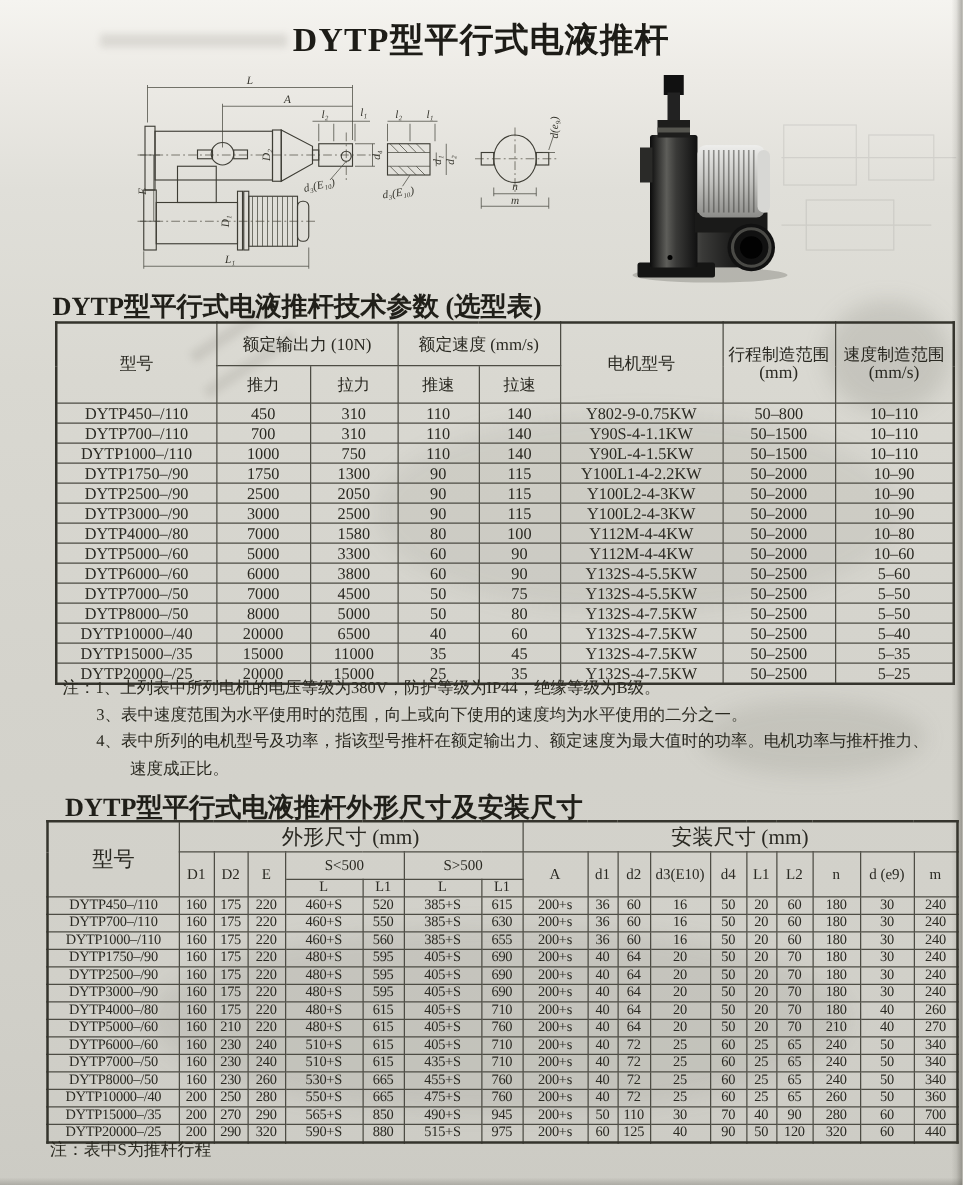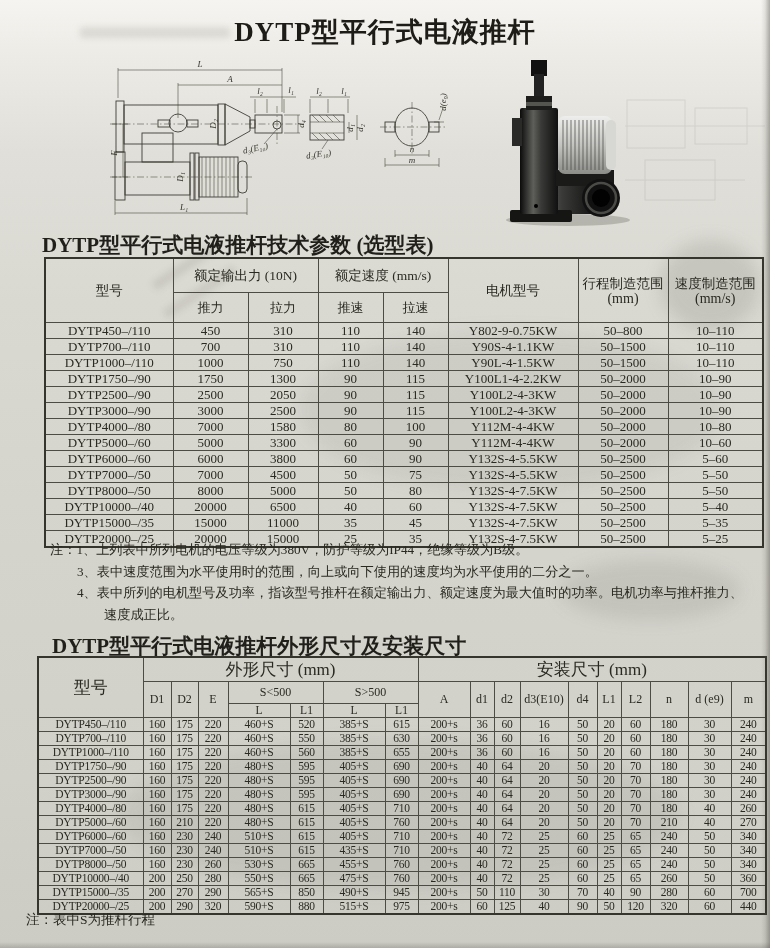--- a/index.html
+++ b/index.html
@@ -21,21 +21,21 @@
   .t1 th .u1{line-height:16px;}
   .t1 td{height:15px;line-height:15px;font-size:13px;}
   .t2{left:37px;top:656px;width:727px;border:2px solid #35342d;}
   .t2 thead tr.ra th{height:20px;font-size:17px;}
   .t2 thead tr.rb th{height:21px;font-size:12px;}
   .t2 thead tr.rc th{height:13px;font-size:11.5px;line-height:13px;}
   .t2 td{height:13px;line-height:13px;font-size:11.5px;letter-spacing:-0.2px;}
   .notes{position:absolute;left:50px;top:539px;width:710px;font-size:13.2px;line-height:21.5px;color:#2a2920;}
   .notes .nn{padding-left:27px;}
   .notes .nc{padding-left:54px;}
-  .footnote{position:absolute;left:26px;top:911px;font-size:13.5px;color:#2a2920;}
+  .footnote{position:absolute;left:40px;top:911px;font-size:13.5px;color:#2a2920;}
   .drawing{position:absolute;left:88px;top:58px;}
   .photo{position:absolute;left:500px;top:58px;}
   .bleed{position:absolute;left:625px;top:60px;opacity:0.12;}
   .stain{position:absolute;border-radius:50%;filter:blur(8px);pointer-events:none;}
   .smudge{position:absolute;background:rgba(112,110,101,0.30);filter:blur(3px);border-radius:2px;pointer-events:none;}
   .edge-right{position:absolute;right:0;top:0;width:9px;height:948px;
     background:linear-gradient(to left,rgba(62,60,52,0.40),rgba(62,60,52,0.10) 55%,rgba(62,60,52,0) 100%);}
   .edge-bottom{position:absolute;left:0;bottom:0;width:770px;height:6px;
     background:linear-gradient(to top,rgba(62,60,52,0.22),rgba(62,60,52,0));}
   svg text{font-family:"Liberation Serif","DejaVu Serif",serif;fill:#36352d;}

